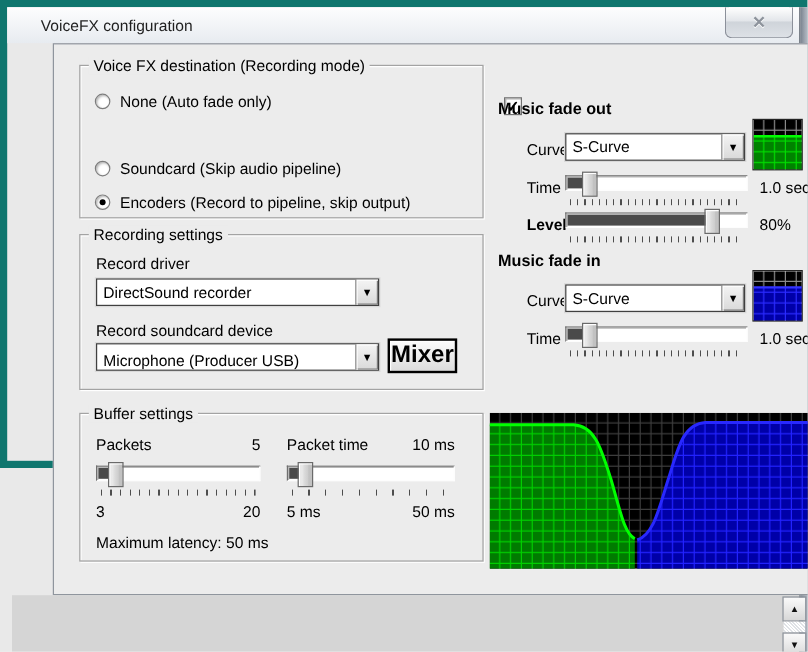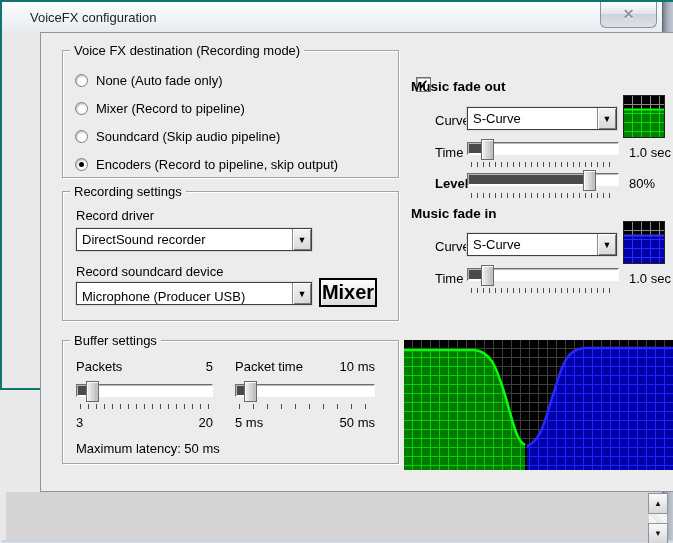--- a/index.html
+++ b/index.html
@@ -7,21 +7,21 @@
   body {
     font-family: "Liberation Sans", sans-serif;
     font-size: 13px;
     color:#000;
     background:#e9e9e9;
     position:relative;
     overflow:hidden;
   }
   .window {
     position:absolute; left:0; top:0; width:673px; height:390px;
-    border:2px solid #0f766e;
+    border:6px solid #0f766e;
   }
   
   .titlebar {
     position:absolute; left:0; top:0; width:673px; height:30px;
     background:linear-gradient(#fdfdfe, #e7ebf0);
   }
   .title-text { position:absolute; left:28px; top:8px; font-size:13px; color:#1f1f1f; }
   .frame-right {
     position:absolute; left:660px; top:0; width:13px; height:543px;
     background:linear-gradient(to right, #79828e, #aab1bb 40%, #cdd2d9);
@@ -162,24 +162,20 @@
   </div>
 
   <div class="content">
 
     <div class="group" style="left:21px; top:17px; width:337px; height:128px;">
       <span class="group-label">Voice FX destination (Recording mode)</span>
       <div class="radio-row" style="top:20px;align-items:center;">
         <span class="radio-dot"></span>
         <span>None (Auto fade only)</span>
       </div>
-      <div class="radio-row" style="top:48px;">
-        <span class="radio-dot"></span>
-        <span>Mixer (Record to pipeline)</span>
-      </div>
       <div class="radio-row" style="top:104px;">
         <span class="radio-dot on"></span>
         <span>Encoders (Record to pipeline, skip output)</span>
       </div>
       <div class="radio-row" style="top:76px;">
         <span class="radio-dot"></span>
         <span>Soundcard (Skip audio pipeline)</span>
       </div>
     </div>
 

